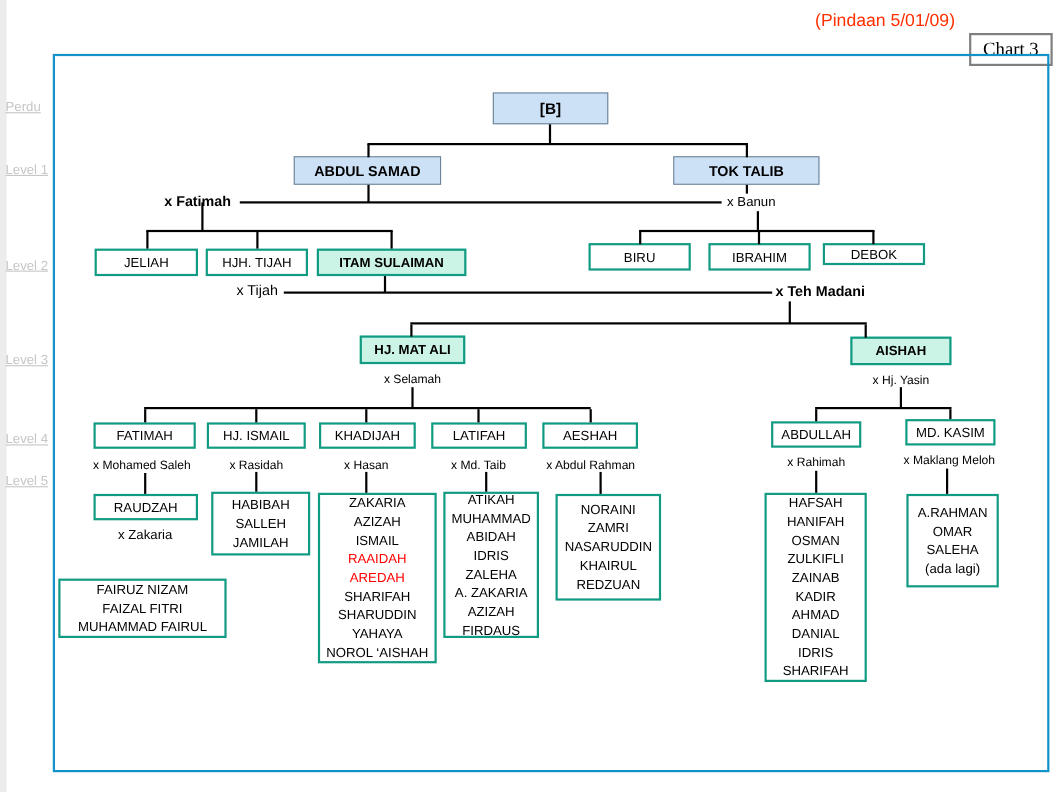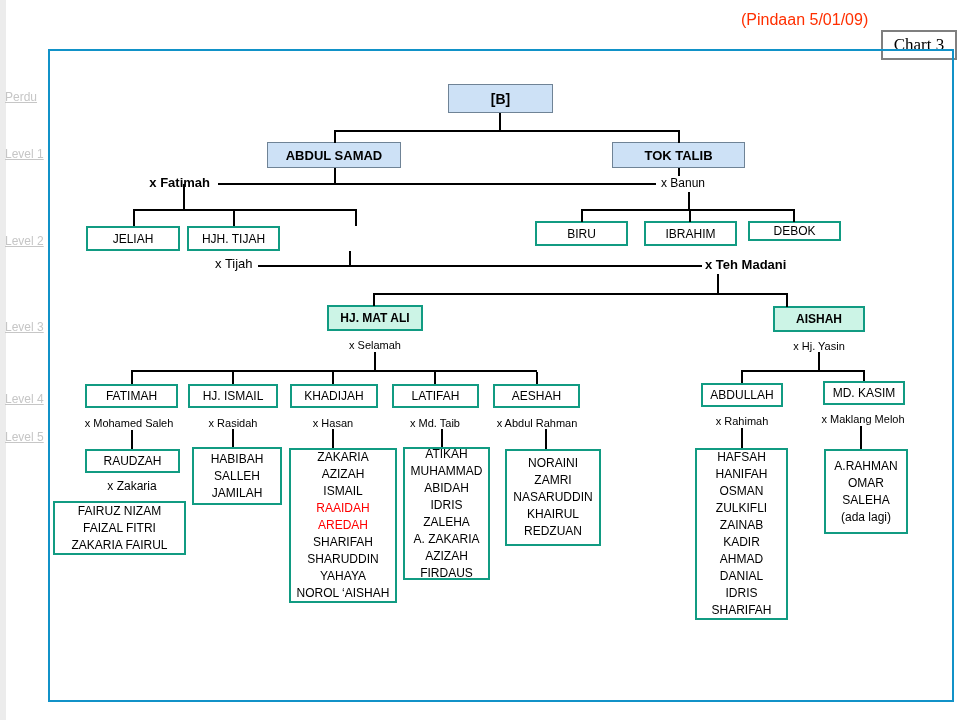--- a/index.html
+++ b/index.html
@@ -50,20 +50,21 @@
 
   <div class="box blue" style="left:448px;top:84px;width:105px;height:29px;font-size:14px">[B]</div>
 
   <div class="box blue" style="left:267px;top:142px;width:134px;height:26px">ABDUL SAMAD</div>
   <div class="box blue" style="left:612px;top:142px;width:133px;height:26px">TOK TALIB</div>
   <span class="sp lg b rt" style="left:130px;top:175px;width:80px">x Fatimah</span>
   <span class="sp md" style="left:661px;top:176px">x Banun</span>
 
   <div class="box" style="left:86px;top:226px;width:94px;height:25px">JELIAH</div>
   <div class="box" style="left:187px;top:226px;width:93px;height:25px">HJH. TIJAH</div>
+  <div class="box mint" style="left:288px;top:226px;width:136px;height:25px">ITAM SULAIMAN</div>
   <div class="box" style="left:535px;top:221px;width:93px;height:25px">BIRU</div>
   <div class="box" style="left:644px;top:221px;width:93px;height:25px">IBRAHIM</div>
   <div class="box" style="left:748px;top:221px;width:93px;height:20px">DEBOK</div>
   <span class="sp lg" style="left:215px;top:256px">x Tijah</span>
   <span class="sp lg b" style="left:705px;top:257px">x Teh Madani</span>
 
   <div class="box mint" style="left:327px;top:305px;width:96px;height:26px">HJ. MAT ALI</div>
   <div class="box mint" style="left:773px;top:306px;width:92px;height:26px">AISHAH</div>
   <span class="sp ctr" style="left:335px;top:339px;width:80px">x Selamah</span>
   <span class="sp ctr" style="left:779px;top:340px;width:80px">x Hj. Yasin</span>
@@ -80,24 +81,24 @@
   <span class="sp ctr" style="left:173px;top:417px;width:120px">x Rasidah</span>
   <span class="sp ctr" style="left:273px;top:417px;width:120px">x Hasan</span>
   <span class="sp ctr" style="left:375px;top:417px;width:120px">x Md. Taib</span>
   <span class="sp ctr" style="left:477px;top:417px;width:120px">x Abdul Rahman</span>
   <span class="sp ctr" style="left:682px;top:415px;width:120px">x Rahimah</span>
   <span class="sp ctr" style="left:803px;top:413px;width:120px">x Maklang Meloh</span>
 
   <div class="box" style="left:85px;top:449px;width:95px;height:24px">RAUDZAH</div>
   <span class="sp md ctr" style="left:72px;top:479px;width:120px">x Zakaria</span>
 
-  <div class="listbox" style="left:53px;top:501px;width:133px;height:54px">
+  <div class="listbox" style="left:53px;top:526px;width:153px;height:54px">
     <div>FAIRUZ NIZAM</div>
     <div>FAIZAL FITRI</div>
-    <div>ZAKARIA FAIRUL</div>
+    <div>MUHAMMAD FAIRUL</div>
   </div>
 
   <div class="listbox" style="left:192px;top:447px;width:90px;height:58px">
     <div>HABIBAH</div>
     <div>SALLEH</div>
     <div>JAMILAH</div>
   </div>
 
   <div class="listbox" style="left:289px;top:448px;width:108px;height:155px">
     <div>ZAKARIA</div>

